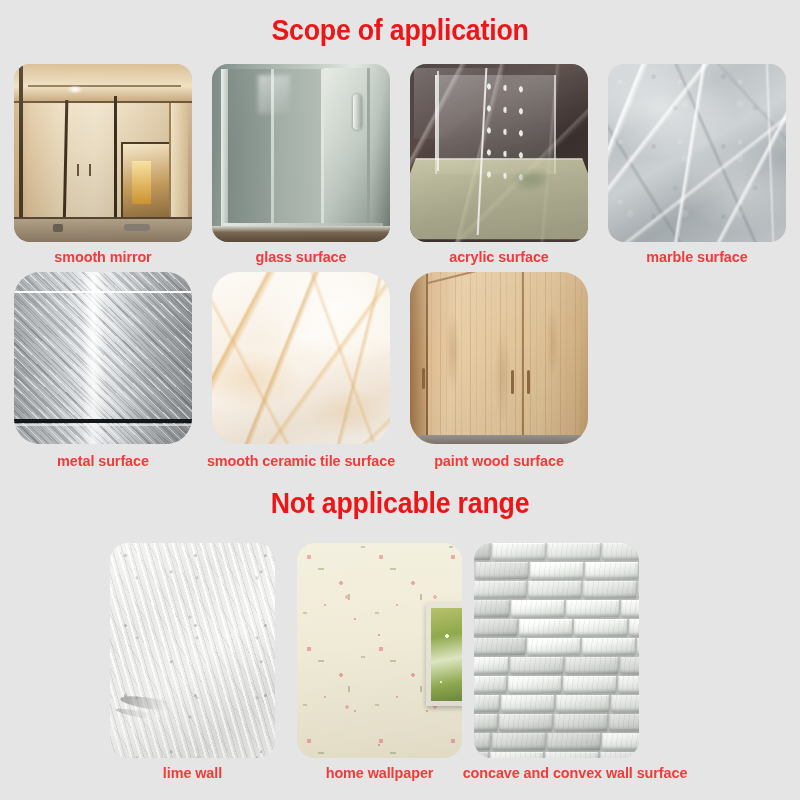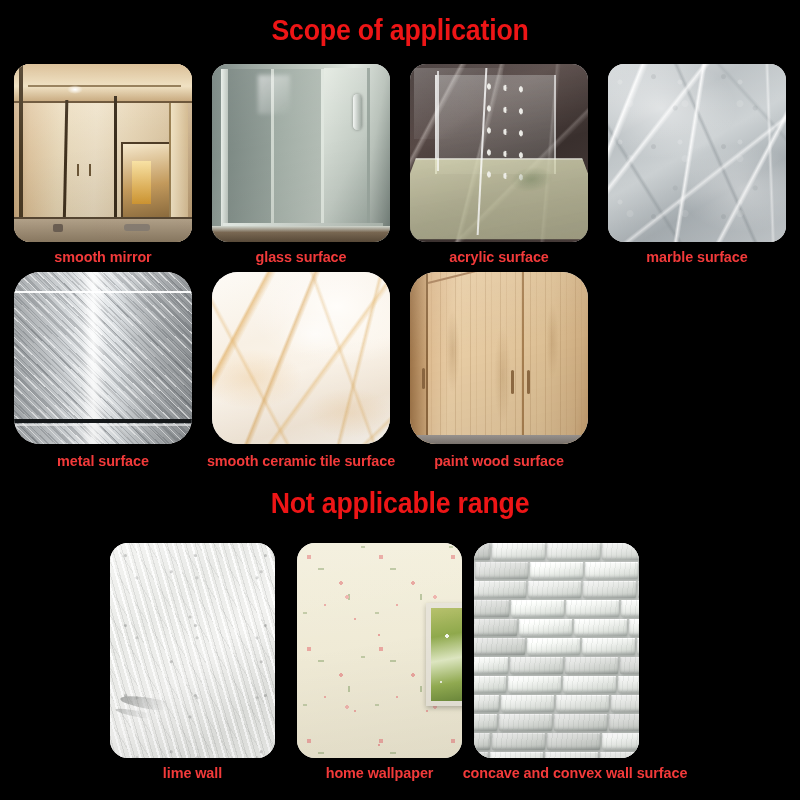--- a/index.html
+++ b/index.html
@@ -4,21 +4,21 @@
 <title>Scope of application</title>
 <style>
   * { box-sizing: border-box; }
   html, body {
     margin: 0; padding: 0;
     width: 800px; height: 800px;
     background: #ffffff;
     font-family: "Liberation Sans", sans-serif;
     overflow: hidden;
   }
-  #page { position: relative; width: 800px; height: 800px; background: #000000; }
+  #page { position: relative; width: 800px; height: 800px; background: #e5e5e5; }
 
   .heading {
     position: absolute;
     width: 100%;
     text-align: center;
     color: #ee1516;
     font-weight: bold;
     font-size: 29px;
     letter-spacing: -0.2px;
     transform: scaleX(0.92);

